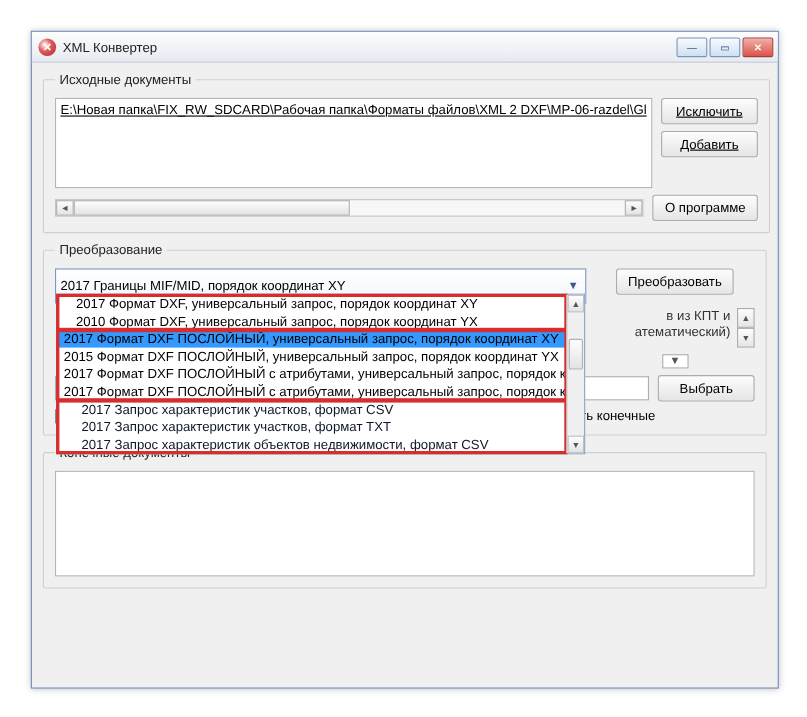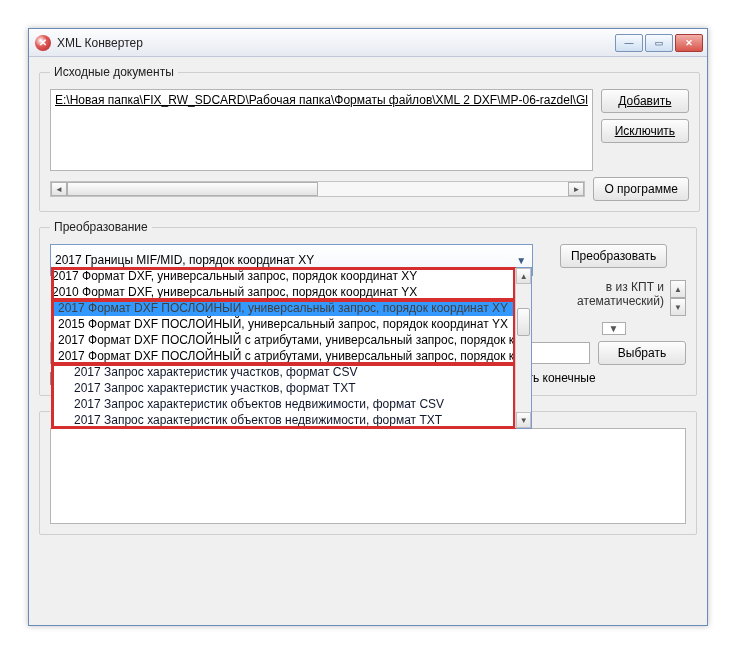--- a/index.html
+++ b/index.html
@@ -33,31 +33,31 @@
   .spec-text { flex: 1; height: 36px; font-size: 12px; color: #333; display: flex; align-items: flex-start; justify-content: flex-end; }
   .spinner { width: 16px; height: 36px; display: flex; flex-direction: column; }
   .spinner .sbtn { flex: 1; border: 1px solid #acacac; background: linear-gradient(#fdfdfd,#e5e5e5); display: flex; align-items: center; justify-content: center; font-size: 8px; color: #555; }
   .dropdown { position: absolute; left: 0; top: 22px; width: 100%; border: 1px solid #7a9ac9; background: #fff; z-index: 40; }
   .dropdown .dd-scroll { position: absolute; right: 0; top: 0; bottom: 0; width: 16px; background: #f0f0f0; border-left: 1px solid #d0d0d0; display: flex; flex-direction: column; }
   .dropdown .dd-scroll .arrow { height: 16px; display: flex; align-items: center; justify-content: center; border: 1px solid #c0c0c0; background: linear-gradient(#fdfdfd,#e3e3e3); font-size: 8px; color: #555; }
   .dropdown .dd-scroll .track { flex: 1; position: relative; }
   .dropdown .dd-scroll .thumb2 { position: absolute; left: 1px; right: 1px; top: 24px; height: 28px; border: 1px solid #b0b0b0; background: linear-gradient(#fdfdfd,#e3e3e3); border-radius: 2px; }
   .dropdown ul { list-style: none; margin-right: 16px; outline: 3px solid #d62e2e; outline-offset: -2px; }
   .dropdown li { padding: 1px 6px; white-space: nowrap; overflow: hidden; text-overflow: clip; color: #000; }
-  .dropdown li.selected { background: #3399ff; color: #404040; }
+  .dropdown li.selected { background: #3399ff; color: #000000; }
   .lower-combo { flex: 1; height: 22px; border: 1px solid #acacac; background: #fff; display: flex; align-items: center; padding: 0 4px; color: #000; }
   .lower-combo .chev { margin-left: auto; width: 14px; text-align: center; color: #555; font-size: 10px; }
   .checkbox-row { margin-top: 6px; display: flex; gap: 40px; }
   .cb { display: flex; align-items: center; gap: 5px; }
   .cb .box { width: 13px; height: 13px; border: 1px solid #8a8a8a; background: #fff; }
   .output-area { height: 96px; border: 1px solid #b5b5b5; background: #fff; }
   .extra-row { display: flex; gap: 8px; align-items: center; margin-top: 6px; }
   .placeholder-path { flex: 1; height: 22px; border: 1px solid #acacac; background: #fff; }
   .dd-list-top { list-style: none; margin-right: 16px; }
-  .dd-list-top li { padding: 1px 0; white-space: nowrap; color: #000; }
+  .dd-list-top li { padding: 1px 17px; white-space: nowrap; color: #000; }
   .dd-extra { list-style: none; margin-right: 16px; }
   .dd-extra li { padding: 1px 22px; white-space: nowrap; color: #0f172a; }
 </style>
 </head>
 <body>
 
 <div class="window">
   <div class="titlebar">
     <div class="app-icon">✕</div>
     <div class="title">XML Конвертер</div>
@@ -70,22 +70,22 @@
 
   <div class="content">
 
     <fieldset class="group">
       <legend>Исходные документы</legend>
       <div class="row-files">
         <div class="filelist">
           <div class="file-line">E:\Новая папка\FIX_RW_SDCARD\Рабочая папка\Форматы файлов\XML 2 DXF\MP-06-razdel\Gl</div>
         </div>
         <div class="side-btns">
+          <div class="btn">Исключить</div>
           <div class="btn">Добавить</div>
-          <div class="btn">Исключить</div>
         </div>
       </div>
       <div class="hscroll-wrap">
         <div class="hscroll">
           <div class="arrow">◄</div>
           <div class="track">
               <div class="thumb"></div>
             </div>
           <div class="arrow">►</div>
         </div>
@@ -108,21 +108,20 @@
               <ul>
                 <li class="selected">2017 Формат DXF ПОСЛОЙНЫЙ, универсальный запрос, порядок координат XY</li>
                 <li>2015 Формат DXF ПОСЛОЙНЫЙ, универсальный запрос, порядок координат YX</li>
                 <li>2017 Формат DXF ПОСЛОЙНЫЙ с атрибутами, универсальный запрос, порядок координат XY</li>
                 <li>2017 Формат DXF ПОСЛОЙНЫЙ с атрибутами, универсальный запрос, порядок координат YX</li>
               </ul>
               <ul class="dd-extra">
                 <li>2017 Запрос характеристик участков, формат CSV</li>
                 <li>2017 Запрос характеристик участков, формат TXT</li>
                 <li>2017 Запрос характеристик объектов недвижимости, формат CSV</li>
-                <li>2017 Запрос характеристик объектов недвижимости, формат TXT</li>
               </ul>
               <div class="dd-scroll">
                 <div class="arrow">▲</div>
                 <div class="track">
                     <div class="thumb2"></div>
                   </div>
                 <div class="arrow">▼</div>
               </div>
             </div>
           </div>

